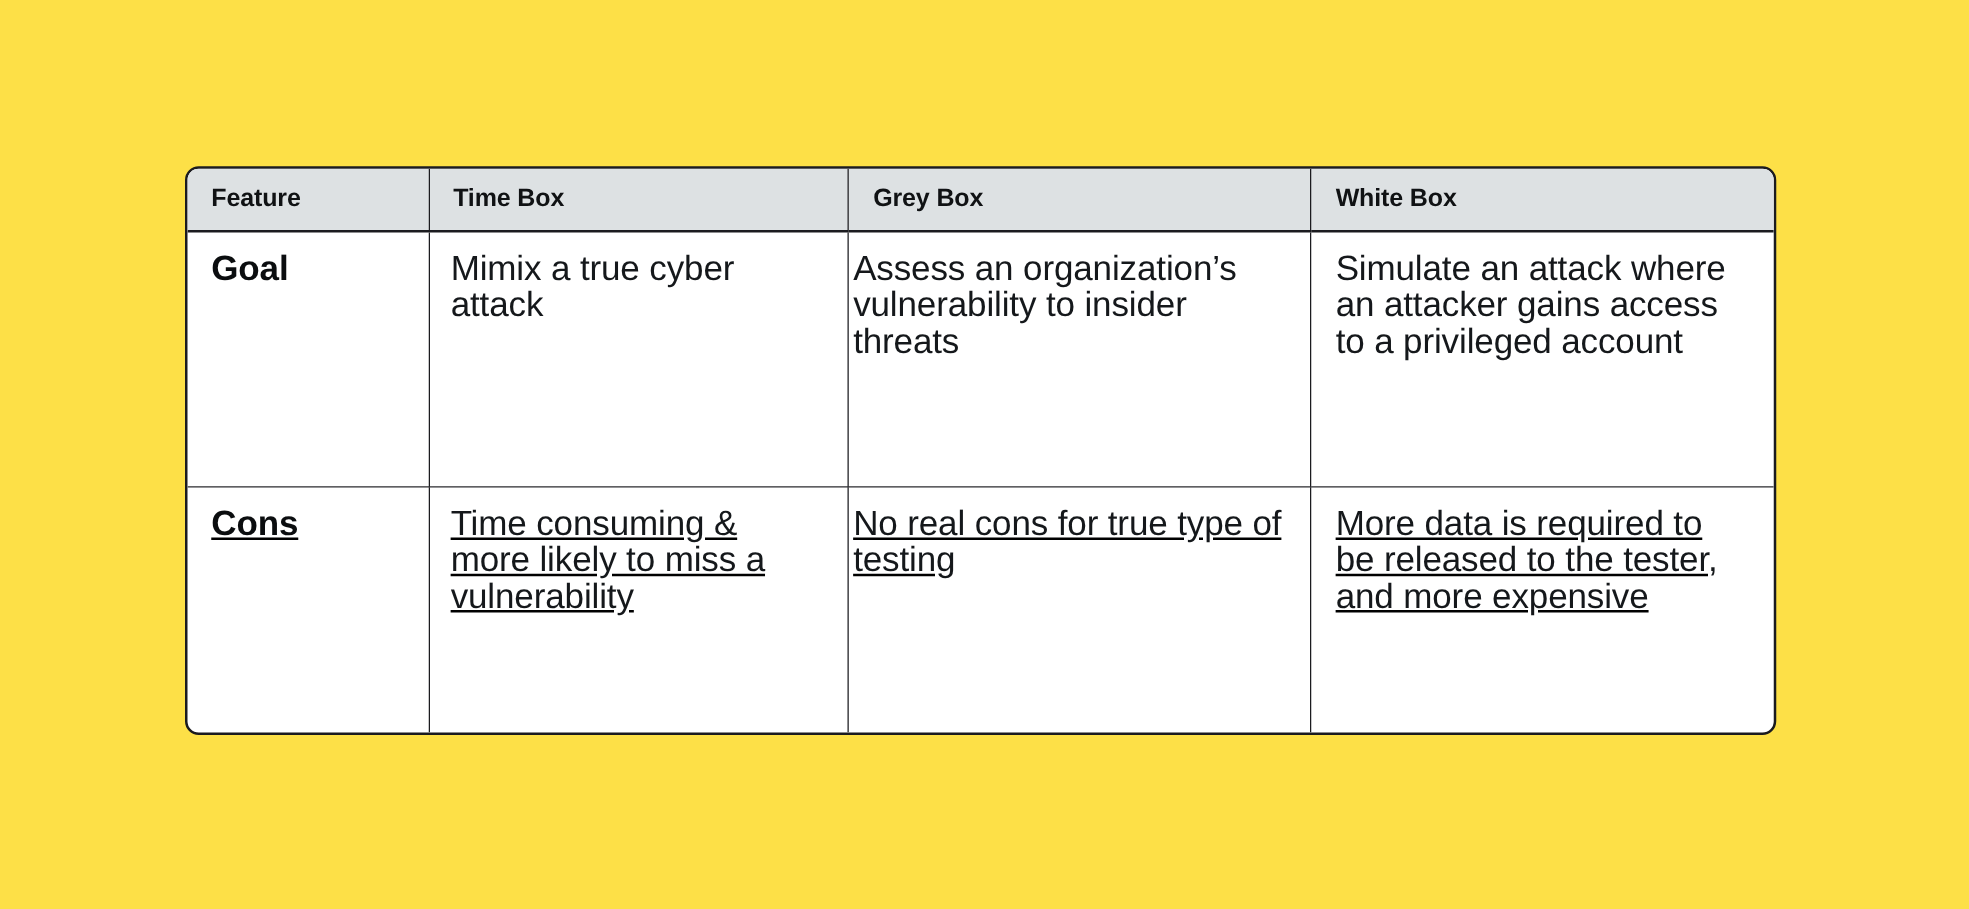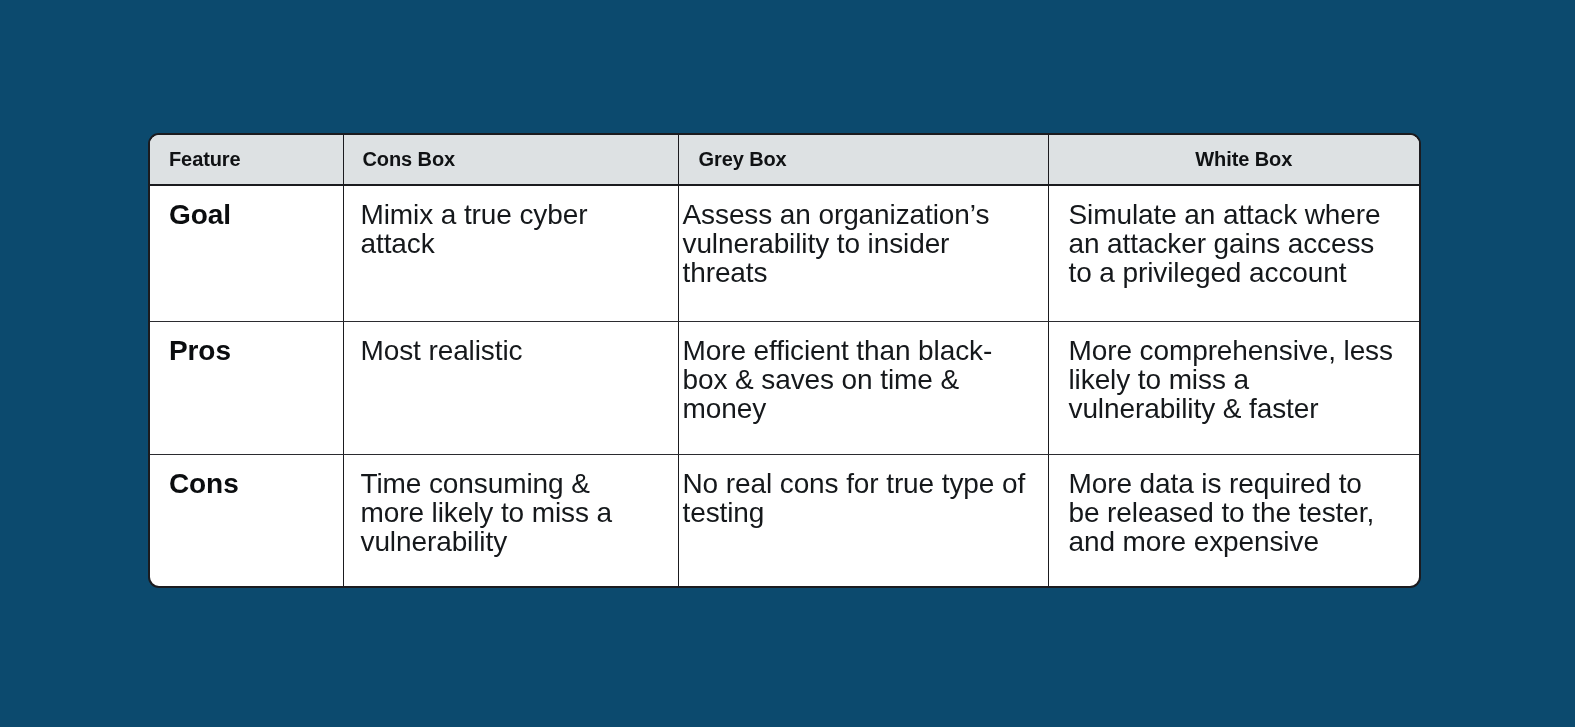--- a/index.html
+++ b/index.html
@@ -9,21 +9,21 @@
     height: 727px;
     background: #f7f8fa;
     font-family: "Liberation Sans", sans-serif;
     overflow: hidden;
   }
 
   #page-root {
     position: relative;
     width: 1575px;
     height: 727px;
-    background: #0c4a6e;
+    background: #fde047;
   }
 
   
   .cmp-table {
     position: absolute;
     left: 148px;
     top: 133px;
     width: 1273px;
     height: 455px;
     border: 2px solid #1b1b1f;
@@ -55,21 +55,21 @@
     text-align: left;
     vertical-align: middle;
     font-size: 20px;
     font-weight: bold;
     color: #101214;
     padding: 0 0 0 19px;
     letter-spacing: -0.1px;
   }
   thead th:last-child { border-right: none; }
   thead th.hcol2 { padding-left: 20px; }
-  thead th.hcol3 { padding-left: 20px; text-align: center; }
+  thead th.hcol3 { padding-left: 20px; }
 
   
   tbody td {
     border-right: 1.5px solid #1b1b1f;
     border-bottom: 1px solid #2b2b2f;
     vertical-align: top;
     font-size: 28px;
     line-height: 29px;
     color: #15181b;
     padding: 14px 14px 14px 19px;
@@ -83,61 +83,55 @@
     color: #0b0d0f;
     padding-left: 19px;
   }
   td.body-cell.col1 { padding-left: 17px; padding-right: 20px; margin-left: 12px; }
   td.body-cell.col2 { padding-left: 4px; padding-right: 22px; }
   td.body-cell.col3 { padding-left: 20px; padding-right: 20px; }
 
   tr.r-goal   { height: 120px; }
   tr.r-access { height: 89px;  }
   tr.r-pros   { height: 89px;  }
-  tr.r-cons   { height: 113px; }
+  tr.r-cons   { height: 113px; text-decoration: underline; }
 </style>
 </head>
 <body>
 
 <div id="page-root">
 
   <div class="cmp-table">
     <table class="grid">
       <colgroup>
         <col class="c0">
           <col class="c1">
           <col class="c2">
           <col class="c3">
       </colgroup>
 
       <thead>
         <tr>
           <th class="hcol0">Feature</th>
-          <th class="hcol1">Cons Box</th>
+          <th class="hcol1">Time Box</th>
           <th class="hcol2">Grey Box</th>
           <th class="hcol3">White Box</th>
         </tr>
       </thead>
 
       <tbody>
 
         <tr class="r-goal">
           <td class="label-cell">Goal</td>
           <td class="body-cell col1">Mimix a true cyber attack</td>
           <td class="body-cell col2">Assess an organization’s vulnerability to insider threats</td>
           <td class="body-cell col3">Simulate an attack where an attacker gains access to a privileged account</td>
         </tr>
 
 
-        <tr class="r-pros">
-          <td class="label-cell">Pros</td>
-          <td class="body-cell col1">Most realistic</td>
-          <td class="body-cell col2">More efficient than black-box &amp; saves on time &amp; money</td>
-          <td class="body-cell col3">More comprehensive, less likely to miss a vulnerability &amp; faster</td>
-        </tr>
 
         <tr class="r-cons">
           <td class="label-cell">Cons</td>
           <td class="body-cell col1">Time consuming &amp; more likely to miss a vulnerability</td>
           <td class="body-cell col2">No real cons for true type of testing</td>
           <td class="body-cell col3">More data is required to be released to the tester, and more expensive</td>
         </tr>
 
       </tbody>
     </table>

